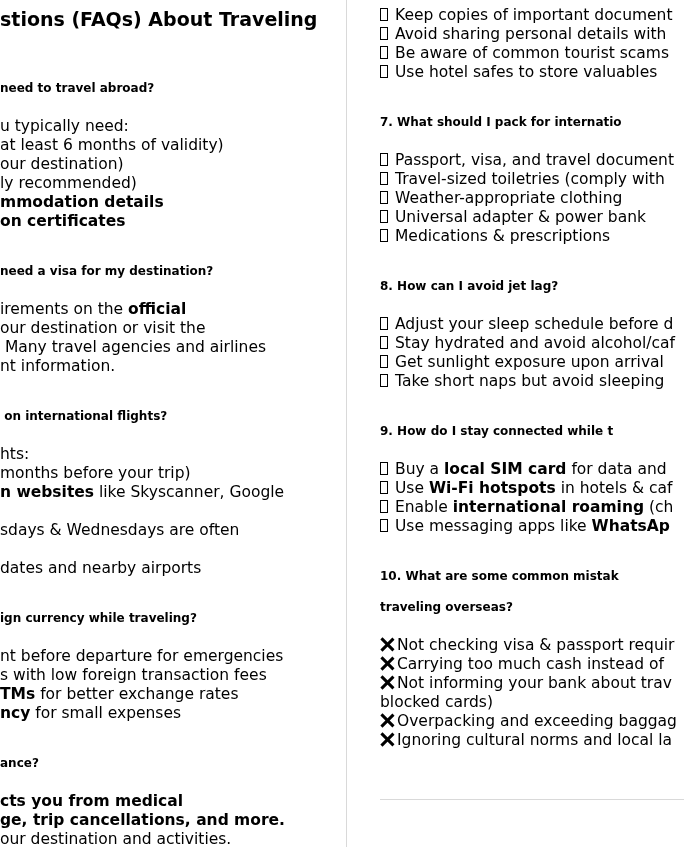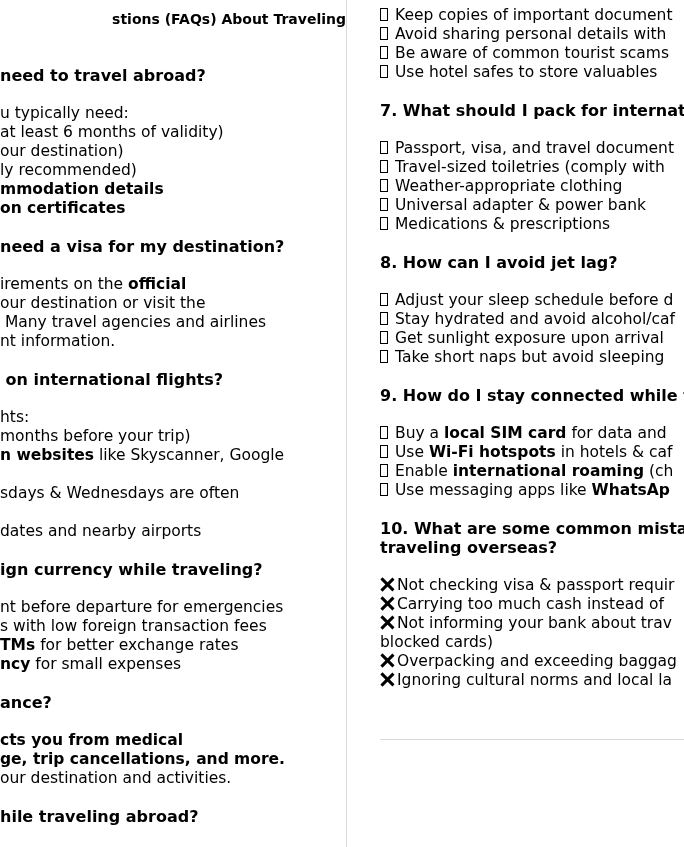--- a/index.html
+++ b/index.html
@@ -5,22 +5,22 @@
   html,body{margin:0;padding:0;overflow:hidden;}
   body{
     width:684px;height:847px;background:#ffffff;color:#000000;
     font-family:"DejaVu Sans","Liberation Sans",sans-serif;
     position:relative;
   }
   .col{position:absolute;white-space:pre;}
   .col-left{left:0;top:5px;width:346px;}
   .col-right{left:380px;top:6px;width:330px;}
   .line{height:19px;line-height:19px;font-size:15.5px;letter-spacing:0;}
-  .line.h{font-weight:bold;font-size:16px;}
-  .line.title{font-size:14px;line-height:28px;height:28px;margin-bottom:33px;font-weight:bold;text-align:right;}
+  .line.h{font-weight:bold;font-size:12px;margin-top:12px;}
+  .line.title{font-size:19px;line-height:28px;height:28px;margin-bottom:46px;font-weight:bold;}
   .line.blank{height:19px;}
   .b{font-weight:bold;}
   .tofu{
     display:inline-block;width:8px;height:13px;border:1.3px solid #000;
     box-sizing:border-box;margin-right:7px;vertical-align:-1px;background:transparent;
   }
   .xmark{display:inline-block;position:relative;width:14px;height:13px;margin-right:3px;vertical-align:-1px;}
   .xmark::before,.xmark::after{content:"";position:absolute;left:6px;top:-2px;width:2.6px;height:17px;background:#000;}
   .xmark::before{transform:rotate(45deg);}
   .xmark::after{transform:rotate(-45deg);}

